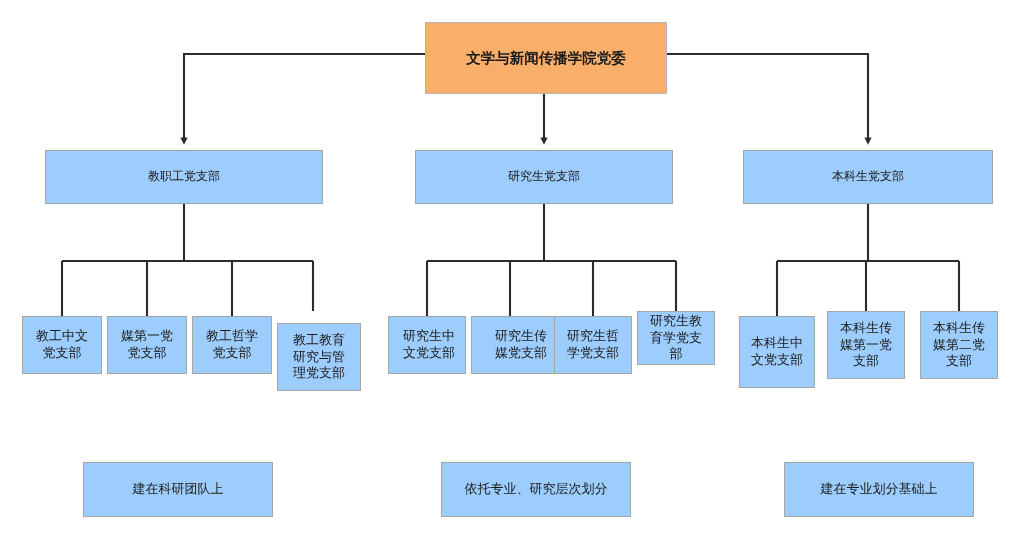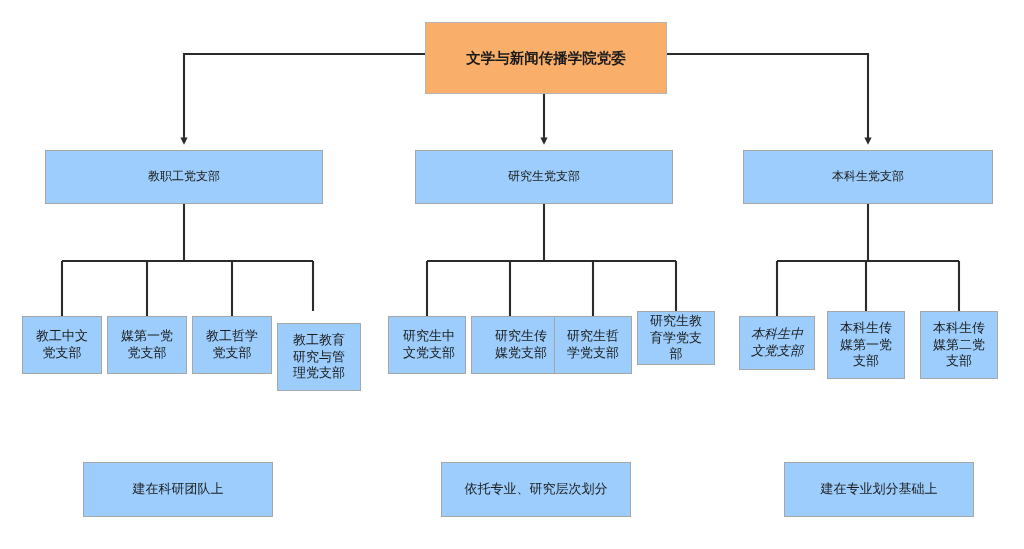--- a/index.html
+++ b/index.html
@@ -148,21 +148,21 @@
         <span class="node-label">研究生教
 育学党支
 部</span>
       </div>
       <div class="node node-note" style="left: 441px; top: 462px; width: 190px; height: 55px;">
         <span class="node-label">依托专业、研究层次划分</span>
       </div>
       <div class="node node-branch" style="left: 743px; top: 150px; width: 250px; height: 54px;">
         <span class="node-label">本科生党支部</span>
       </div>
-      <div class="node node-leaf" style="left: 739px; top: 316px; width: 76px; height: 54px; font-style: italic;">
+      <div class="node node-leaf" style="left: 739px; top: 316px; width: 76px; height: 72px;">
         <span class="node-label">本科生中
 文党支部</span>
       </div>
       <div class="node node-leaf" style="left: 827px; top: 311px; width: 78px; height: 68px;">
         <span class="node-label">本科生传
 媒第一党
 支部</span>
       </div>
       <div class="node node-leaf" style="left: 920px; top: 311px; width: 78px; height: 68px;">
         <span class="node-label">本科生传

